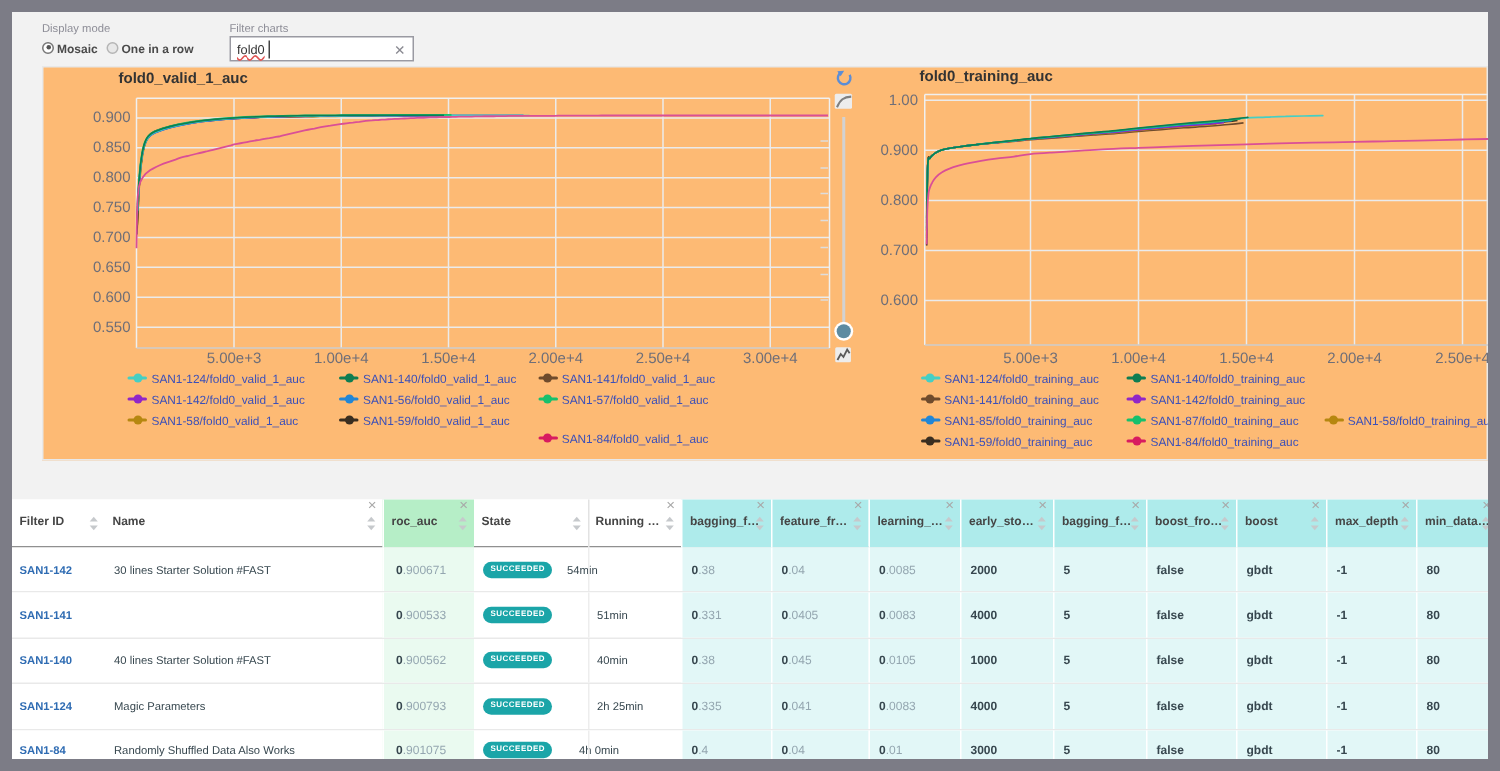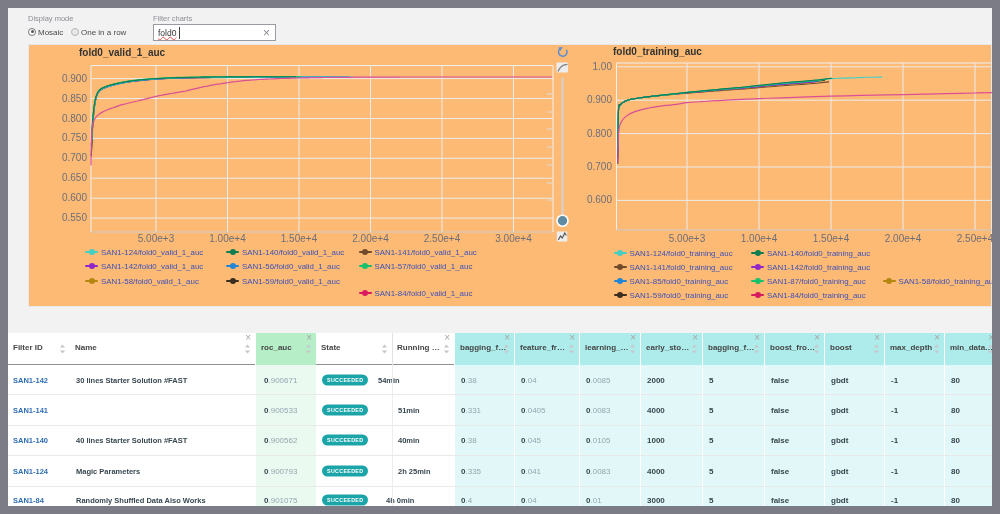--- a/index.html
+++ b/index.html
@@ -1,20 +1,20 @@
 <!DOCTYPE html>
 <html><head><meta charset="utf-8"><style>
 *{margin:0;padding:0;box-sizing:border-box}
 html,body{width:1000px;height:514px;overflow:hidden}
 body{font-family:"Liberation Sans",sans-serif;background:#7c7c86;position:relative;-webkit-font-smoothing:antialiased}
 .page{position:absolute;left:8px;top:8px;width:984px;height:498px;background:#f2f2f2;overflow:hidden}
 
 .lbl{position:absolute;font-size:7.5px;color:#8d8d97}
 .rad{position:absolute;border-radius:50%}
-.rlbl{position:absolute;font-size:8px;font-weight:normal;color:#4a4a4a}
+.rlbl{position:absolute;font-size:8px;font-weight:bold;color:#4a4a4a}
 .finput{position:absolute;left:145px;top:16px;width:123px;height:17px;border:1px solid #9a9aa2;background:#fff}
 .ftext{position:absolute;left:4px;top:3px;font-size:8.5px;color:#333;text-decoration:underline wavy #e05252;text-decoration-thickness:1px;text-underline-offset:0px}
 .caret{position:absolute;left:24.5px;top:2px;width:1px;height:12px;background:#444}
 .fx{position:absolute;right:5px;top:1px;font-size:12px;color:#8a8a92}
 
 .panel{position:absolute;left:20px;top:36px;width:964px;height:263px;background:#fdba74;border:1px solid #e8e8e8}
 .ctitle{position:absolute;font-size:10px;font-weight:bold;color:#333}
 .ax{font-size:10px;fill:#6e6e78;font-family:"Liberation Sans",sans-serif}
 .li{position:absolute;height:11px;line-height:8px;white-space:nowrap}
 .mk{position:relative;display:inline-block;width:13px;height:2px;border-radius:1px;vertical-align:middle;margin-top:-2px}
@@ -29,21 +29,21 @@
 .hgreen{background:#b6eec7;border-left:1px solid #fff}
 .hcyan{background:#aeebeb;border-left:1px solid #fff}
 .hl{position:absolute;left:5px;top:10px;font-size:8px;font-weight:bold;color:#454545;white-space:nowrap}
 .sort{position:absolute;right:4px;top:11px}
 .xb{position:absolute;right:4px;top:0px;font-size:10px;color:#a8a8a8;line-height:10px}
 .row{position:absolute;left:0;width:992px;border-bottom:1px solid #e9e9e9;background:#fff}
 .dc{position:absolute;top:0;height:100%;}
 .dgreen{background:#eafaf0;border-left:1px solid #fff}
 .dcyan{background:#e2f7f7;border-left:1px solid #fff}
 .lnk{position:absolute;left:5px;top:50%;transform:translateY(-50%);font-size:7.5px;font-weight:bold;color:#2f6cb3;white-space:nowrap}
-.nm{position:absolute;left:6px;top:50%;transform:translateY(-50%);font-size:7.5px;font-weight:bold;color:#37474f;white-space:nowrap}
+.nm{position:absolute;left:6px;top:50%;transform:translateY(-50%);font-size:7.5px;font-weight:normal;color:#37474f;white-space:nowrap}
 .dk{position:absolute;left:6px;top:50%;transform:translateY(-50%);font-size:8px;color:#37474f;white-space:nowrap;font-weight:bold}
 .fr{position:absolute;left:10.5px;top:50%;transform:translateY(-50%);font-size:8px;color:#94a6b0;white-space:nowrap}
 .dgreen .fr{left:12.5px}
 .dgreen .dk{left:8px}
 .badge{position:absolute;left:6px;top:50%;transform:translateY(-50%);background:#1ba5a8;color:#fff;font-size:5.3px;font-weight:bold;letter-spacing:0.35px;height:11px;line-height:11.5px;padding:0 5px;border-radius:5.5px}
 </style></head>
 <body>
 <div class="page">
   <div class="lbl" style="left:20px;top:6px">Display mode</div>
   <div class="rad" style="left:20px;top:19.5px;width:8px;height:8px;border:1px solid #777;background:#fff"></div>

